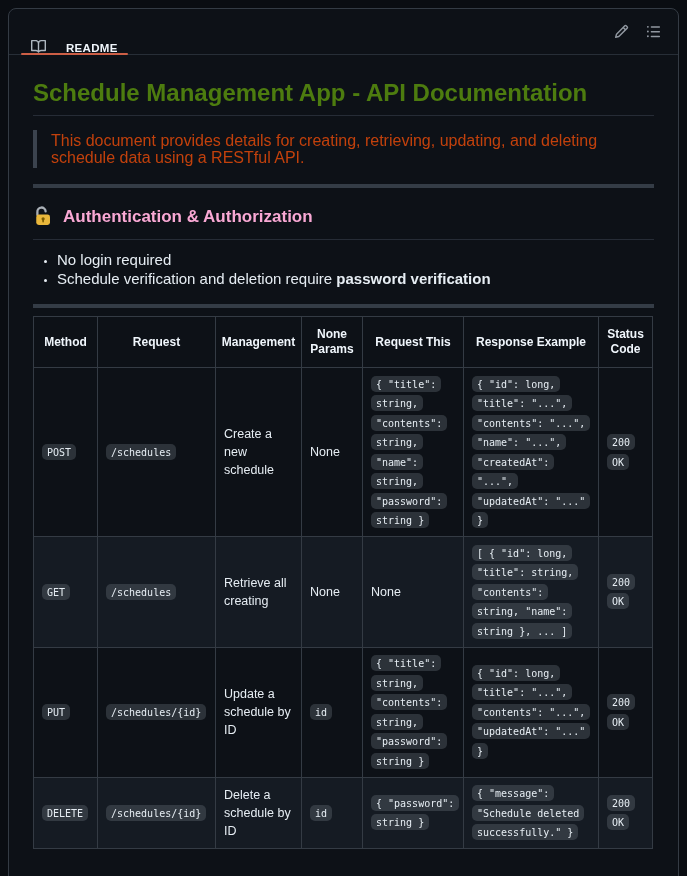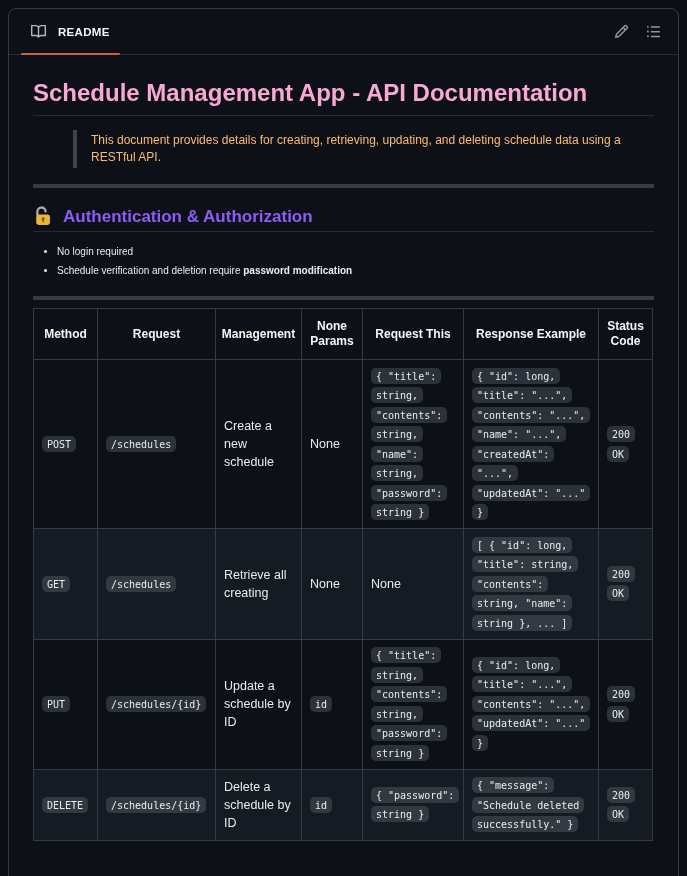--- a/index.html
+++ b/index.html
@@ -21,22 +21,22 @@
   .tabbar {
     display: flex;
     align-items: stretch;
     height: 46px;
     padding: 0 12px;
     border-bottom: 1px solid #272e37;
   }
   .tab {
     position: relative;
     display: flex;
-    align-items: center;
-    gap: 12px;
+    align-items: flex-end;
+    gap: 20px;
     padding: 0 10px;
     cursor: pointer;
   }
   .tab-label {
     font-size: 11.5px;
     font-weight: 700;
     letter-spacing: 0.3px;
     color: #f0f6fc;
   }
   .tab-underline {
@@ -61,54 +61,53 @@
     cursor: pointer;
     border-radius: 6px;
   }
   .octicon { fill: currentColor; }
   
   .content { padding: 0 24px 20px 24px; }
   h1 {
     margin-top: 24px;
     font-size: 24px;
     font-weight: 700;
-    color: #f9a8d4;
+    color: #4d7c0f;
     padding-bottom: 8px;
     border-bottom: 1px solid #262c36;
   }
   blockquote {
     margin-top: 14px;
     border-left: 4px solid #3b434e;
     padding: 2px 8px 2px 14px;
-    color: #fdba74;
-    font-size: 12px;
+    color: #c2410c;
+    font-size: 16px;
     line-height: 17px;
-    margin-left: 40px;
   }
   hr.section-rule {
     border: none;
     height: 4px;
     background: #343c46;
     margin: 16px 0 0 0;
   }
   h2 {
     margin-top: 18px;
     display: flex;
     align-items: center;
     gap: 9px;
     font-size: 17px;
     font-weight: 700;
-    color: #8b5cf6;
-    padding-bottom: 4px;
+    color: #f9a8d4;
+    padding-bottom: 12px;
     border-bottom: 1px solid #262c36;
   }
   ul.bullets {
     margin: 10px 0 0 0;
     padding-left: 24px;
-    font-size: 10px;
+    font-size: 15px;
   }
   ul.bullets li { line-height: 19px; color: #e6edf3; }
   ul.bullets li::marker { color: #e6edf3; font-size: 10px; }
   .bold { font-weight: 700; }
   
   table {
     margin-top: 8px;
     border-collapse: collapse;
     table-layout: fixed;
     width: 619px;
@@ -194,21 +193,21 @@
         </svg>
       </span>
       <span>Authentication &amp; Authorization</span>
     </h2>
 
     <ul class="bullets">
       <li>
         <span>No login required</span>
       </li>
       <li>
-        <span>Schedule verification and deletion require </span><span class="bold">password modification</span>
+        <span>Schedule verification and deletion require </span><span class="bold">password verification</span>
       </li>
     </ul>
 
     <hr class="section-rule">
 
 
     <table>
       <colgroup>
         <col style="width:64px">
           <col style="width:118px">

